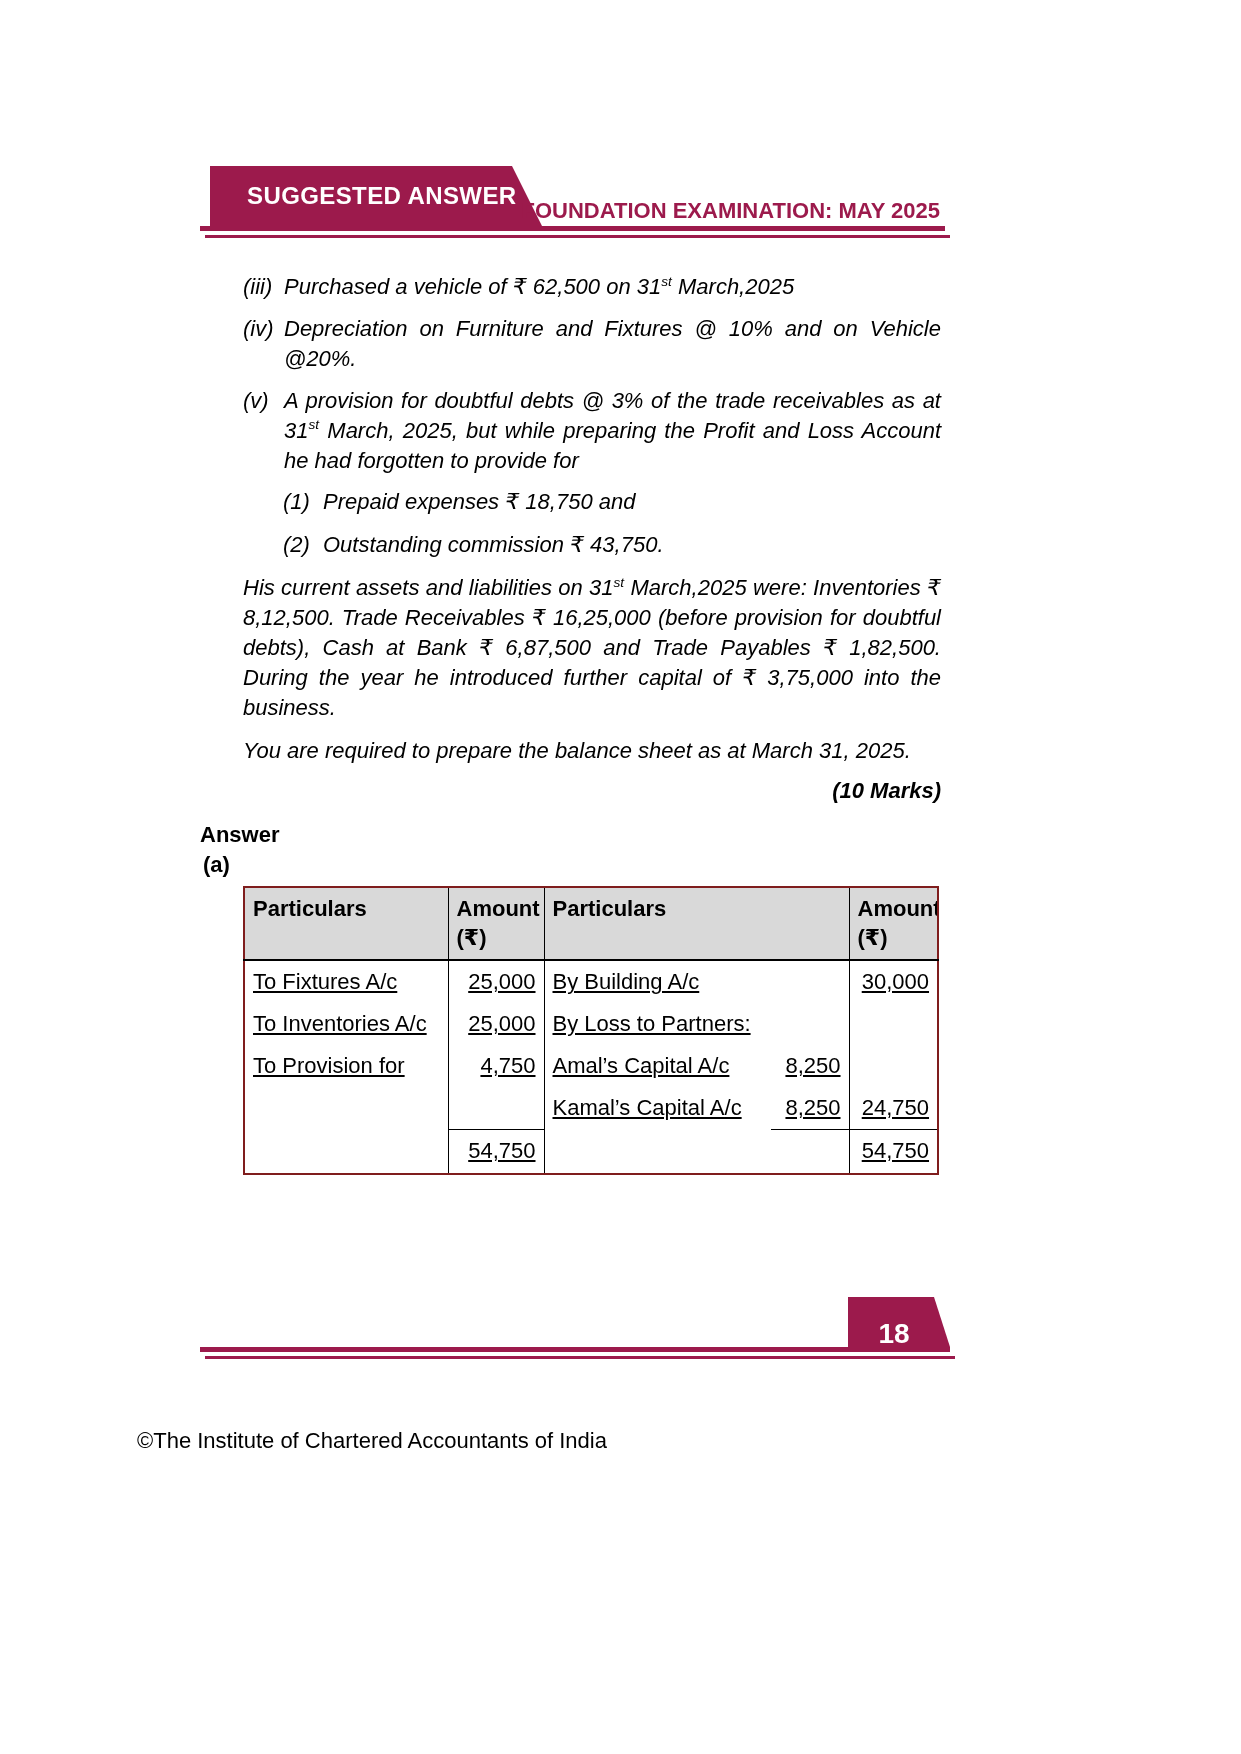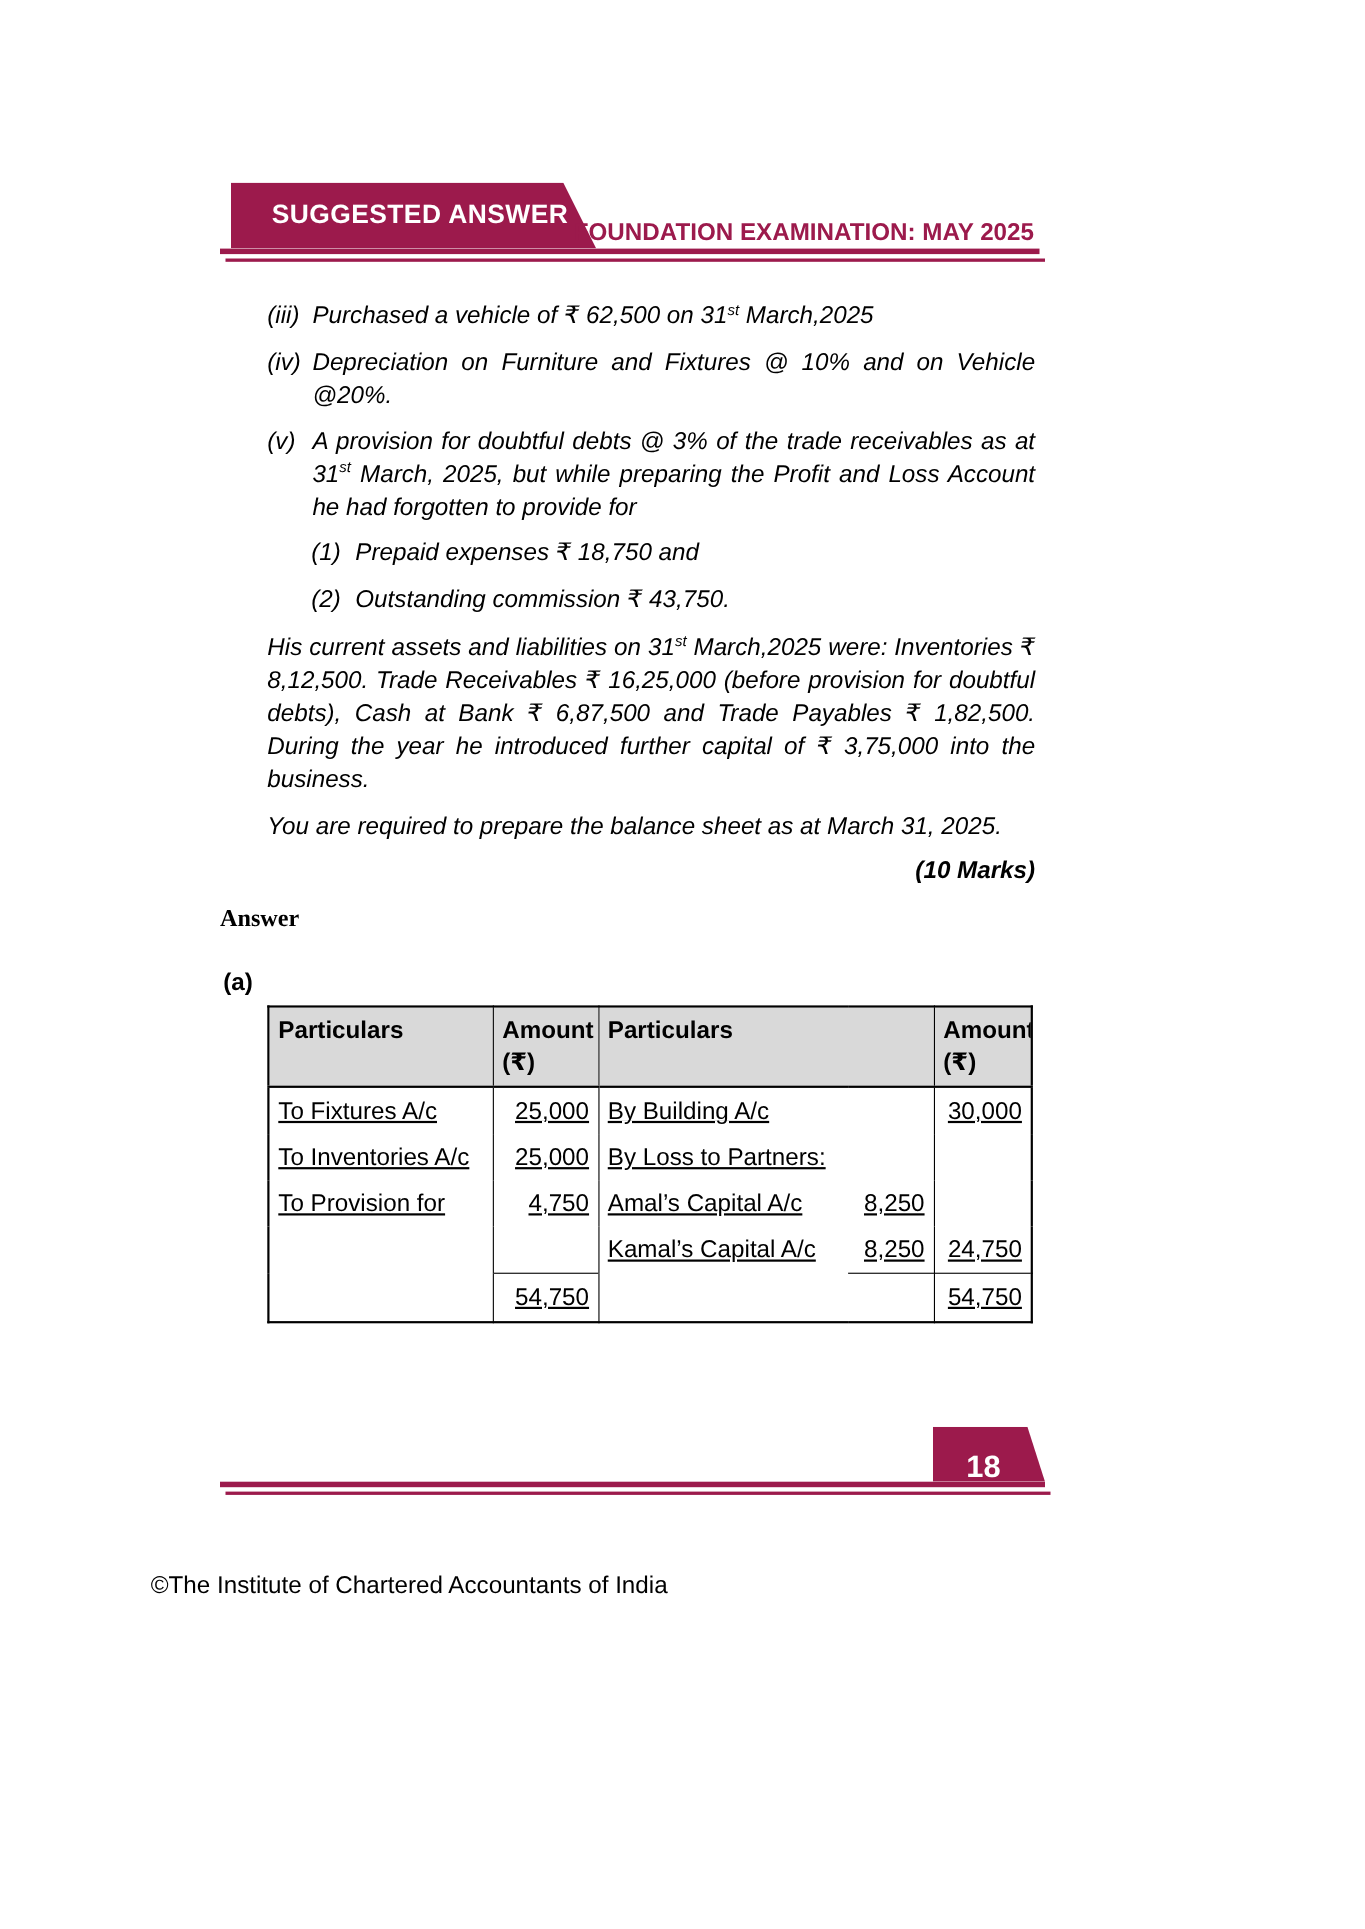--- a/index.html
+++ b/index.html
@@ -31,28 +31,28 @@
   .qitem .lbl { flex:0 0 41px; }
   .qitem .txt { flex:1; }
   .qsub { display:flex; margin:0 0 13px 83px; }
   .qsub .lbl { flex:0 0 40px; }
   .qpara { margin:2px 0 13px 43px; text-align:justify; }
   .qreq { margin:4px 0 10px 43px; }
   sup.st { font-size:0.62em; vertical-align:super; line-height:0;margin-top:28px; }
   .marks { text-align:right; font-weight:bold; font-style:italic; margin:1px 0 14px 0; }
 
   
-  .answer-heading { font-weight:bold; margin:6px 0 28px 0;font-family:Liberation Serif, serif; }
+  .answer-heading { font-weight:bold; margin:6px 0 0 0; }
   .title-row { position:relative; margin-left:43px; width:694px; height:34px; margin-bottom:2px; }
   .part-label { position:absolute; left:-40px; top:0; font-weight:bold; }
   .table-title { text-align:center; font-weight:bold; }
 
   
   table.reval { border-collapse:collapse; margin-left:43px; width:694px; font-size:22px; table-layout:fixed; }
-  table.reval { border:2px solid #000000;padding-left:20px; }
+  table.reval { border:2px solid #7f1d1d;padding-left:20px; }
   .reval th, .reval td { padding:6px 8px; vertical-align:top; overflow:hidden; }
   .reval thead th { background:var(--header-bg); border-bottom:2px solid #000; font-weight:bold; text-align:left; vertical-align:top; }
   .vr { border-right:1.5px solid #000; }
   .num { text-align:right; }
   .amount-head { text-align:right; }
   .indent-sm { padding-left:22px; }
   .indent-lg { padding-left:46px; }
   .sum-line { border-bottom:1.5px solid #000; }
   .total-top { border-top:1.5px solid #000; }
   .reval td { height:42px;text-decoration:underline; }

